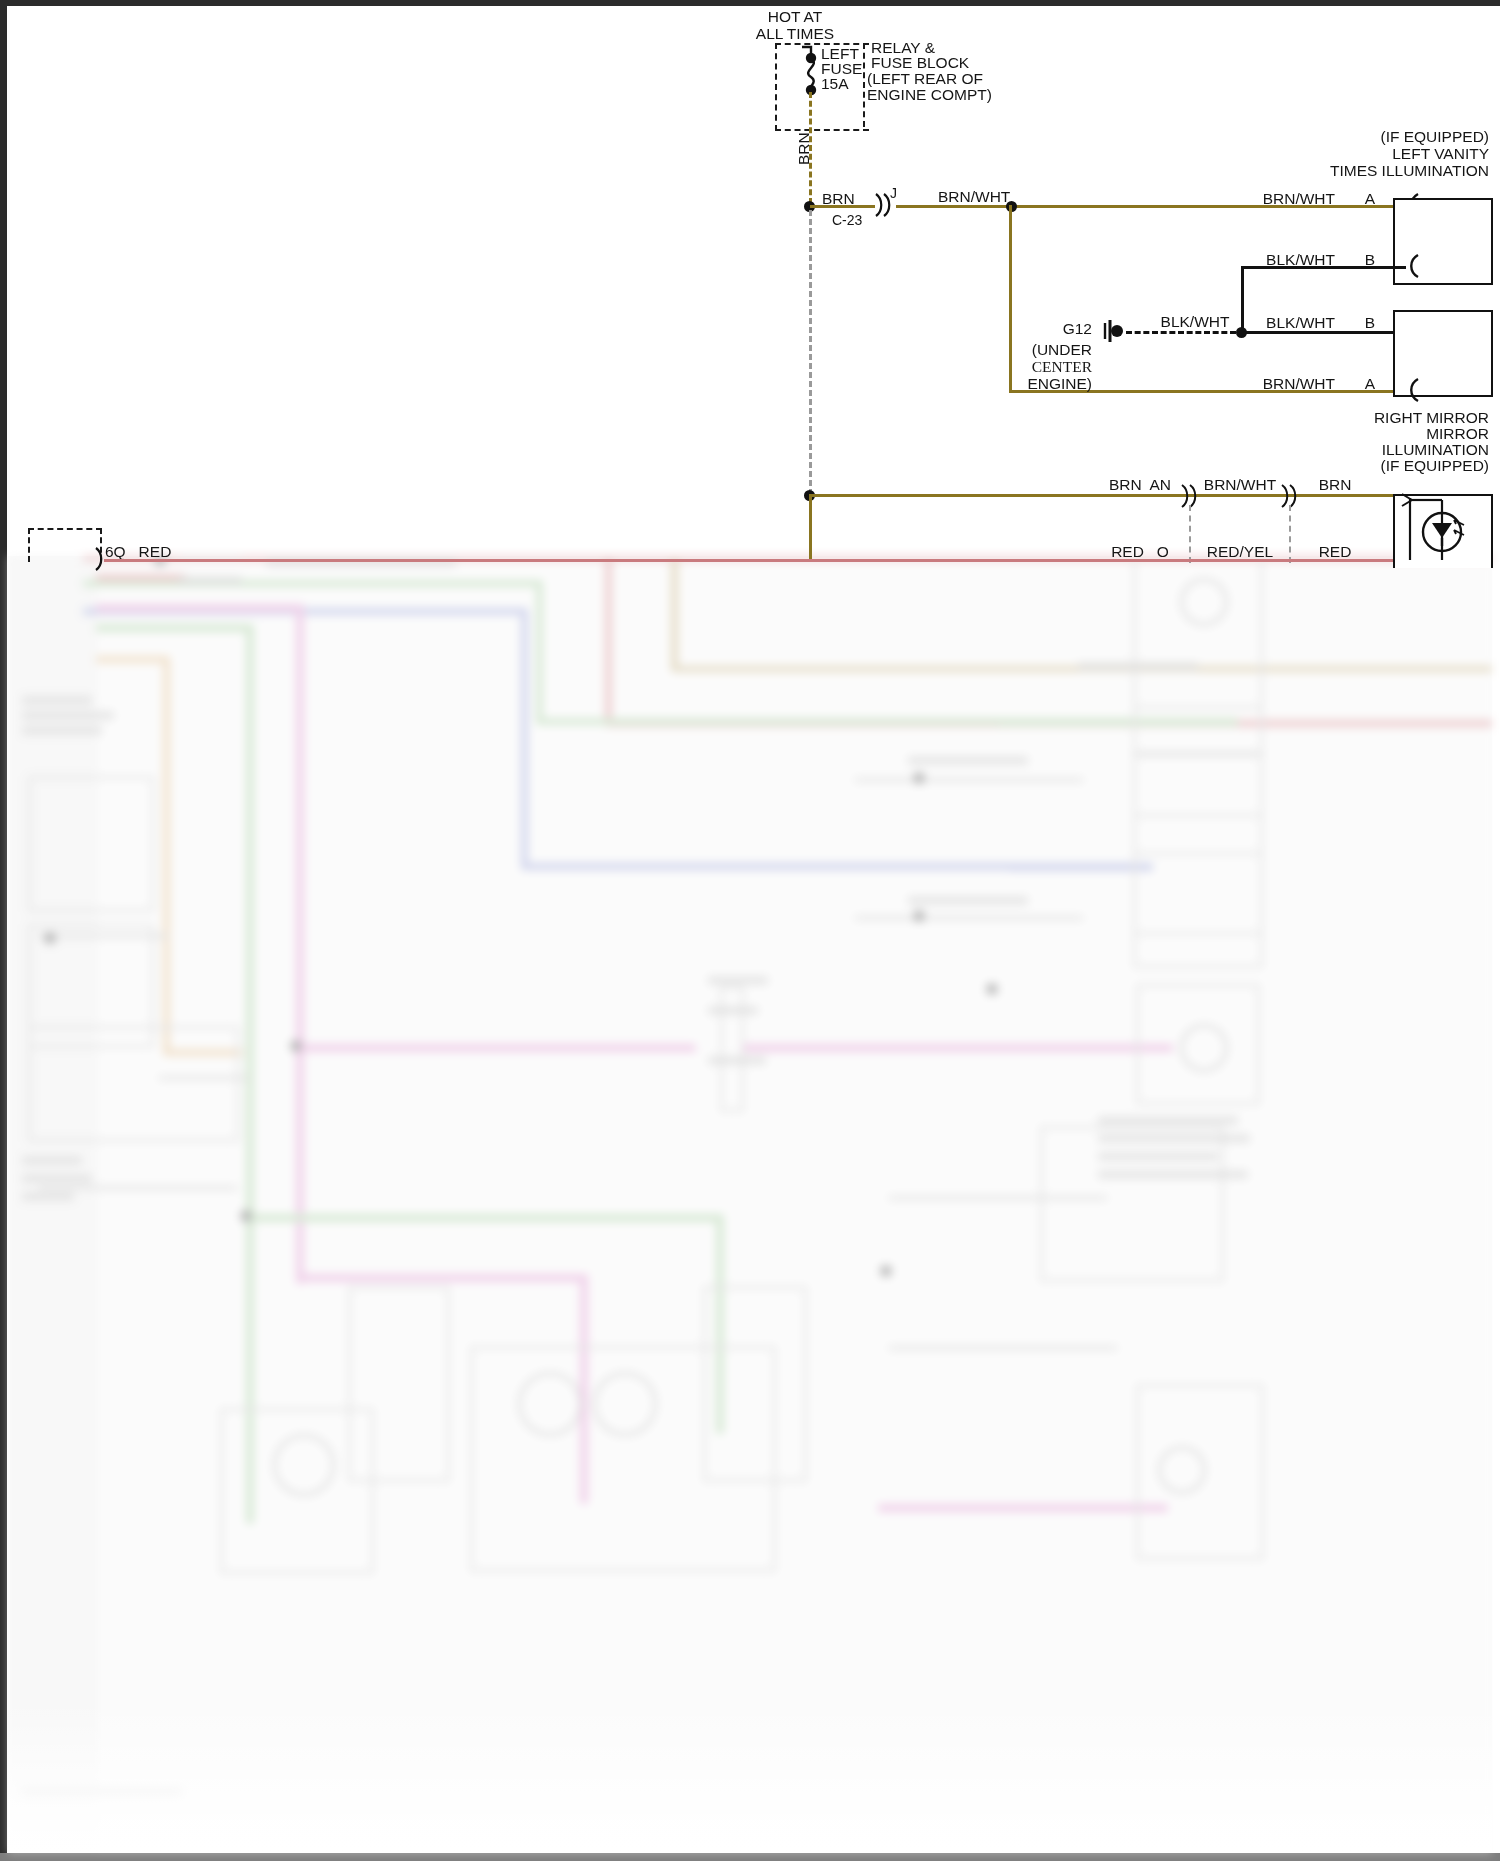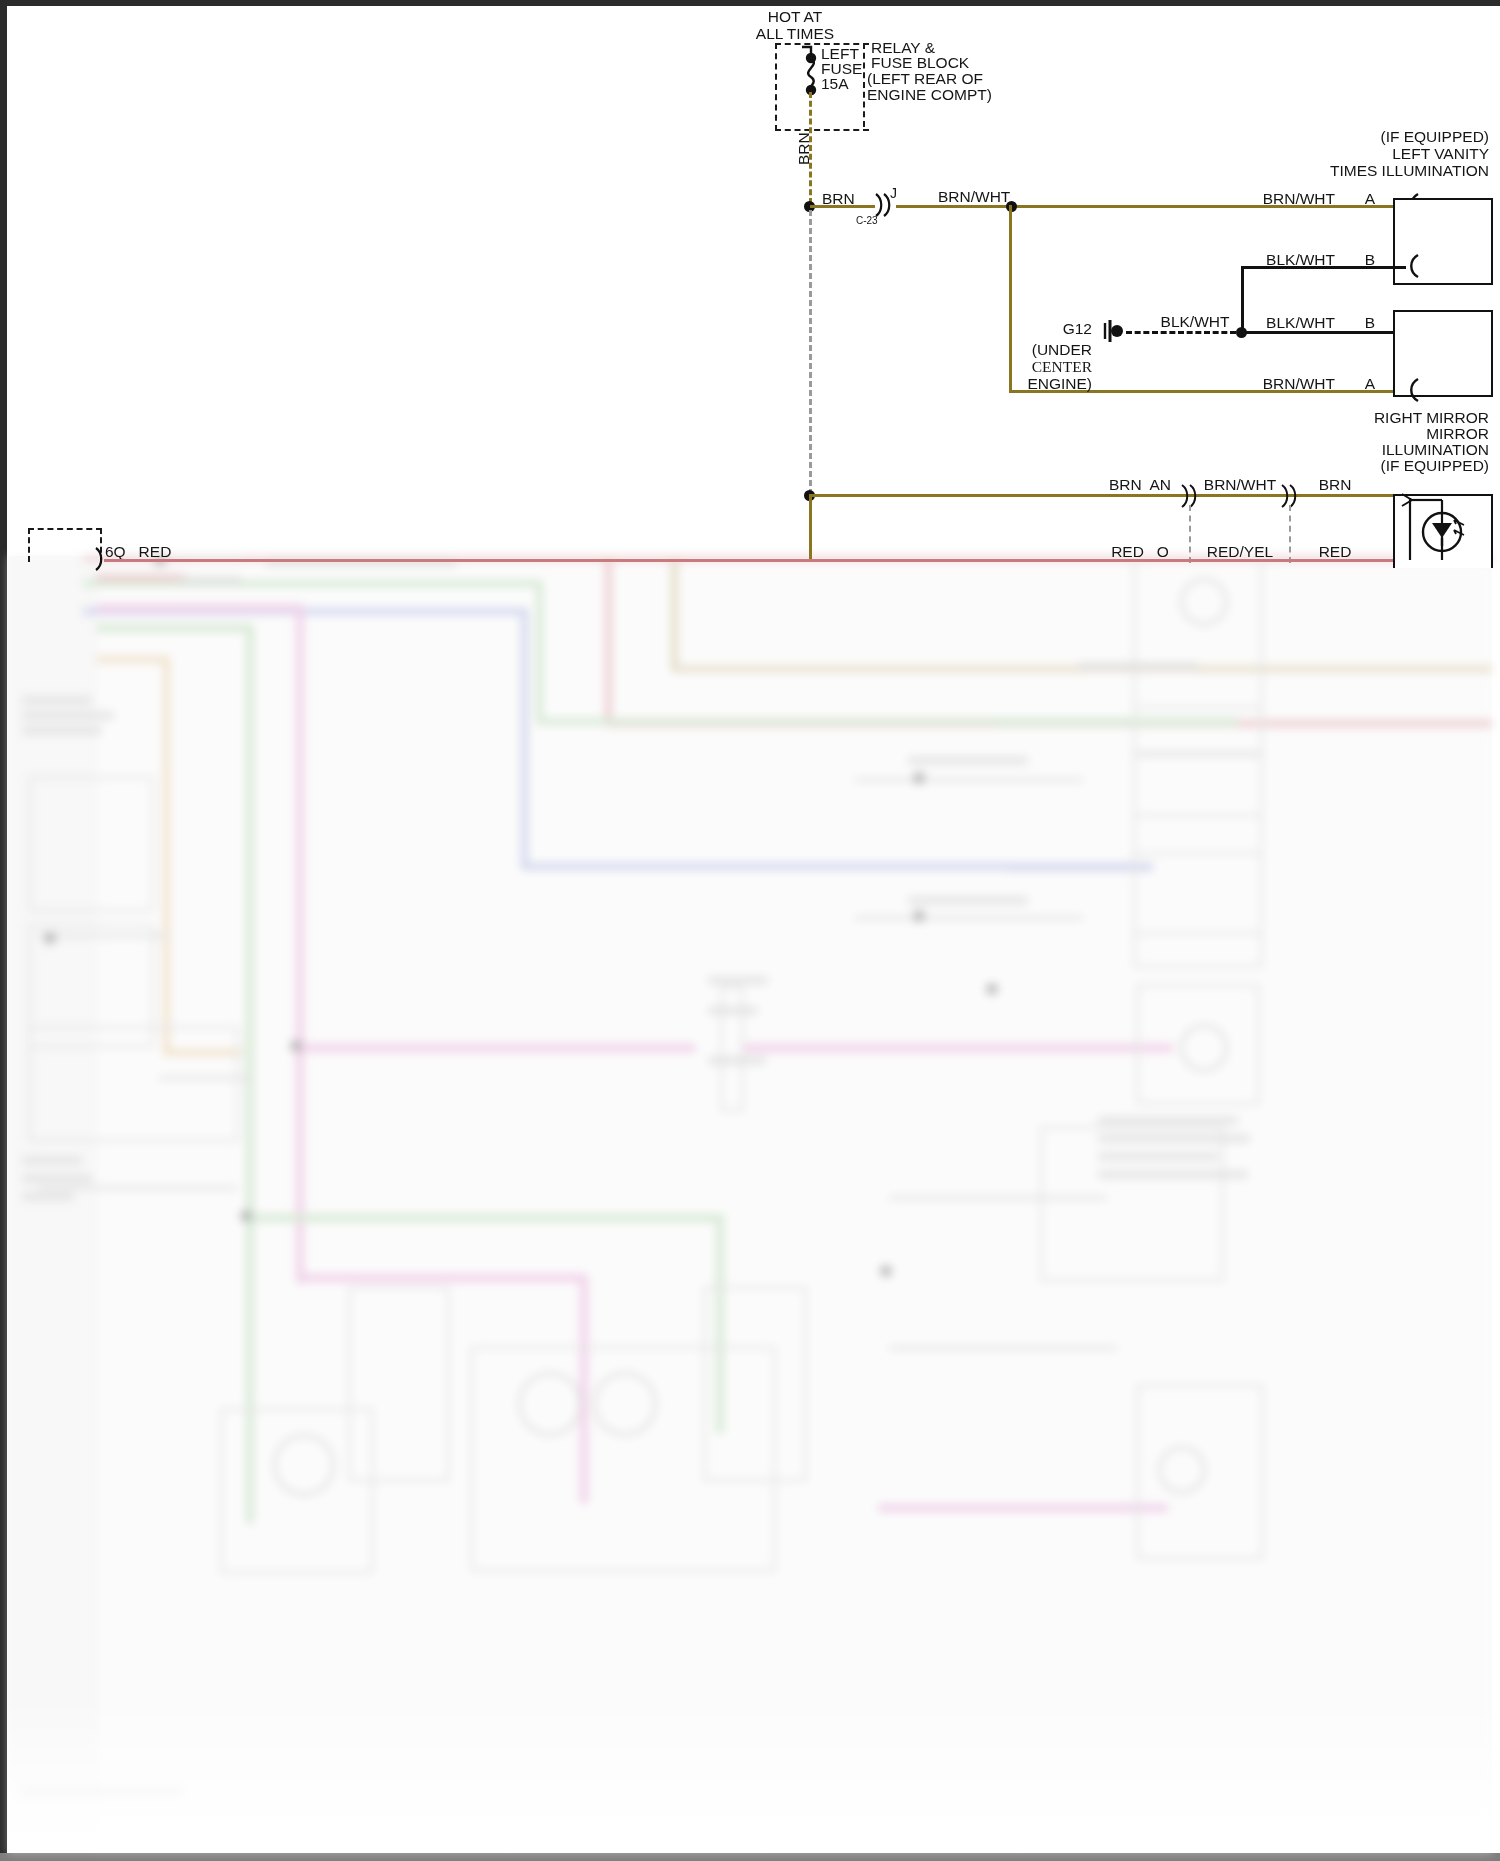--- a/index.html
+++ b/index.html
@@ -192,21 +192,21 @@
     <div class="dot" style="left:804px;top:201px;"></div>
 
     <div class="wire h" style="left:810px;top:205px;width:65px;"></div>
     <div class="t" style="left:822px;top:190px;">BRN</div>
 
     <svg style="position:absolute;left:872px;top:190px;" width="26" height="30" viewBox="0 0 26 30">
       <path d="M4 4 C11 9, 11 21, 4 26" stroke="#111" stroke-width="2.2" fill="none"></path>
       <path d="M12 4 C19 9, 19 21, 12 26" stroke="#111" stroke-width="2.2" fill="none"></path>
     </svg>
     <div class="t" style="left:890px;top:185px;font-size:14px;">J</div>
-    <div class="t" style="left:856px;top:212px;font-size:10px;">C-23</div>
+    <div class="t" style="left:832px;top:212px;font-size:14px;">C-23</div>
 
     <div class="wire h" style="left:896px;top:205px;width:512px;"></div>
     <div class="t" style="left:938px;top:188px;">BRN/WHT</div>
     <div class="dot" style="left:1006px;top:201px;"></div>
 
     <div class="wire v" style="left:1009px;top:205px;height:188px;"></div>
     <div class="wire h" style="left:1009px;top:390px;width:396px;"></div>
 
     <div class="t r" style="left:1345px;top:190px;width:30px;">A</div>
     <div class="t r" style="left:1230px;top:190px;width:105px;">BRN/WHT</div>

